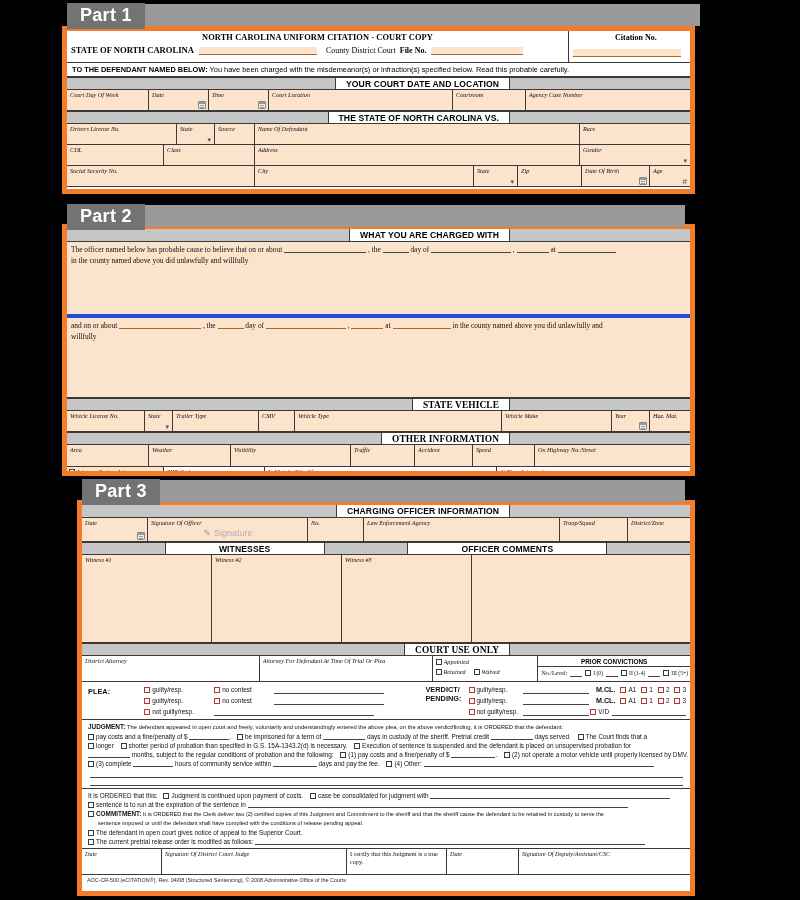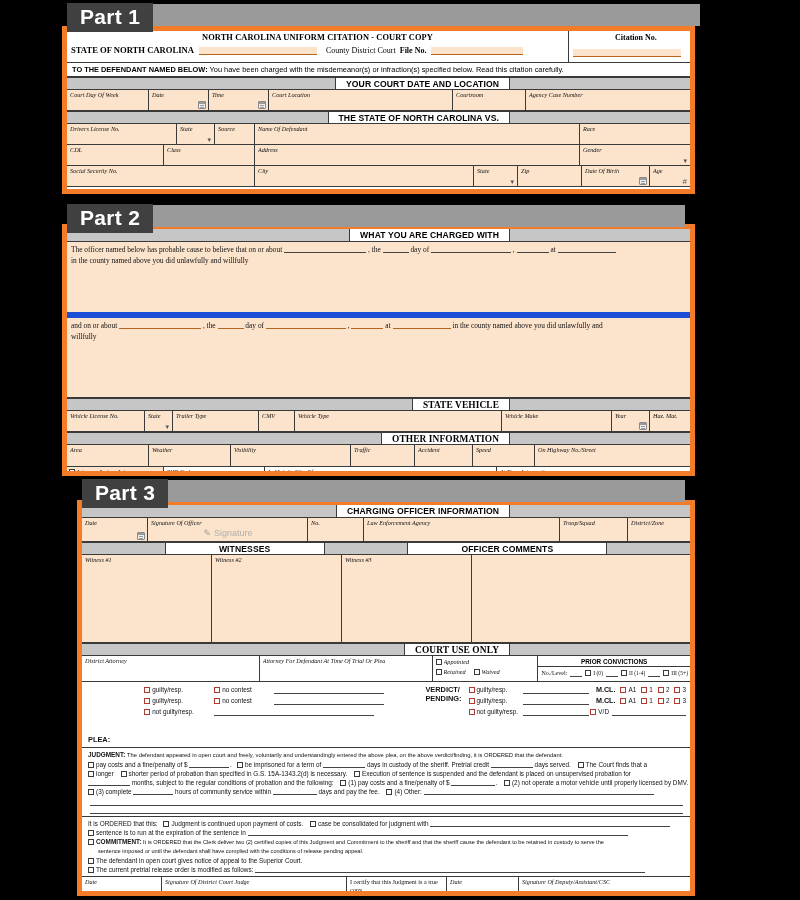--- a/index.html
+++ b/index.html
@@ -8,25 +8,25 @@
     width: 800px; height: 900px;
     background: #000000;
     font-family: "Liberation Sans", sans-serif;
     overflow: hidden;
   }
   .stage { position: relative; width: 800px; height: 900px; background: #000; }
 
   
   .part-tab {
     position: absolute;
-    background: #404040;
+    background: #737373;
     color: #ffffff;
     font-family: "Liberation Sans", sans-serif;
     font-weight: bold;
-    font-size: 21px;
+    font-size: 18px;
     letter-spacing: .3px;
     padding: 3px 13px 4px 13px;
     line-height: 1.05;
     z-index: 5;
   }
   .part-shadow {
     position: absolute;
     background: #9a9a9a;
     z-index: 4;
   }
@@ -211,21 +211,21 @@
             <span class="blank" style="width:92px; margin-left:5px;"></span>
           </div>
         </div>
         <div class="right">
           <div class="citno">Citation No.</div>
           <span class="blank" style="width:108px; margin-top:6px;"></span>
         </div>
       </div>
 
       <div class="notice">
-        <b>TO THE DEFENDANT NAMED BELOW:</b><span>  You have been charged with the misdemeanor(s) or infraction(s) specified below. Read this citation carefully.</span>
+        <b>TO THE DEFENDANT NAMED BELOW:</b><span>  You have been charged with the misdemeanor(s) or infraction(s) specified below. Read this probable carefully.</span>
       </div>
 
       <div class="secbar">
         <div class="sidefill"></div>
         <div class="title">YOUR COURT DATE AND LOCATION</div>
         <div class="sidefill" style="max-width:180px;"></div>
       </div>
 
       <div class="row">
         <div class="cell" style="width:82px;height:21px;">
@@ -323,21 +323,21 @@
 
   <div class="panel" style="left:62px; top:224px; width:633px; height:252px;">
     <div class="panel-inner">
 
       <div class="secbar" style="border-top:none;">
         <div class="sidefill"></div>
         <div class="title">WHAT YOU ARE CHARGED WITH</div>
         <div class="sidefill" style="max-width:180px;"></div>
       </div>
 
-      <div style="background:#FCE3CB; padding:2px 4px 0 4px; height:76px; border-bottom:6px solid #1d4ed8;">
+      <div style="background:#FCE3CB; padding:2px 4px 0 4px; height:76px; border-bottom:4px solid #1d4ed8;">
         <div class="serif-txt" style="white-space:nowrap;">
           <span>The officer named below has probable cause to believe that on or about</span>
           <span class="blankw" style="width:82px;"></span>
           <span>, the</span>
           <span class="blankw" style="width:26px;"></span>
           <span>day of</span>
           <span class="blankw" style="width:80px;"></span>
           <span>,</span>
           <span class="blankw" style="width:32px;"></span>
           <span>at</span>
@@ -545,21 +545,21 @@
             <span class="cb"></span>
             <span class="lbl" style="font-family:'Liberation Serif',serif;font-style:normal;font-size:5.6px;">II (1-4)</span>
             <span class="blankw" style="width:12px;margin:0 3px;"></span>
             <span class="cb"></span>
             <span class="lbl" style="font-family:'Liberation Serif',serif;font-style:normal;font-size:5.6px;">III (5+)</span>
           </div>
         </div>
       </div>
 
       <div style="display:flex;border-bottom:1px solid #3a3a3a;background:#fff;padding:3px 4px 3px 6px;">
-        <div style="width:60px;margin-top:48px;">
+        <div style="width:60px;">
           <div class="sans-txt" style="font-weight:bold;font-size:7.4px;padding-top:2px;">PLEA:</div>
         </div>
         <div style="width:300px;">
           <div style="display:flex;align-items:center;margin-bottom:2px;">
             <span class="cb red"></span>
             <span class="sans-txt" style="width:62px;">guilty/resp.</span>
             <span class="cb red"></span>
             <span class="sans-txt" style="width:52px;">no contest</span>
             <span class="blankw" style="width:110px;"></span>
           </div>

